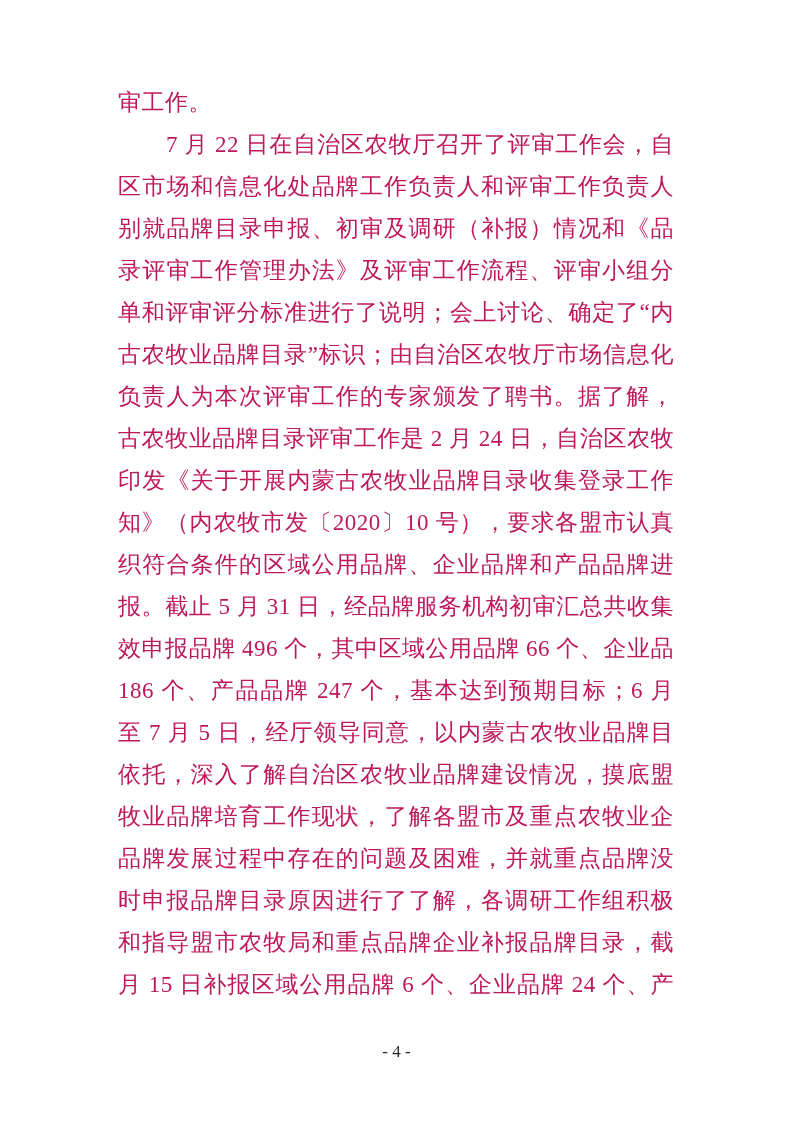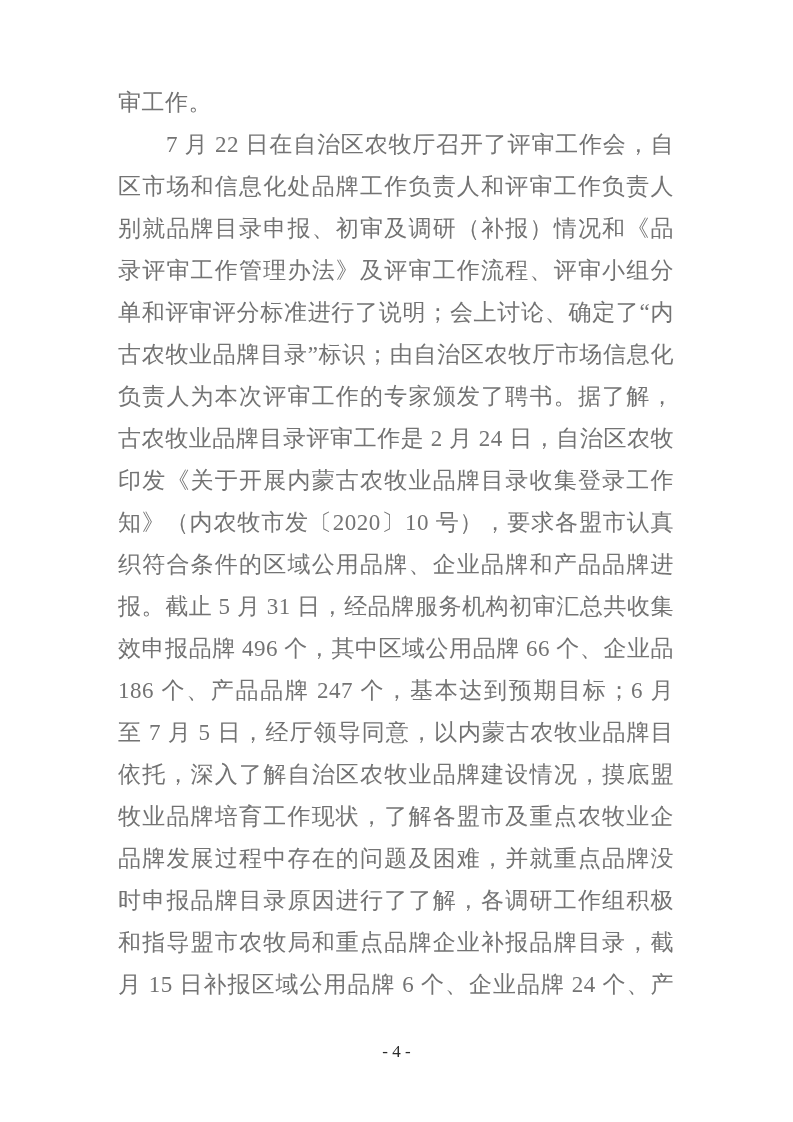--- a/index.html
+++ b/index.html
@@ -18,21 +18,21 @@
   .doc-body {
     position: absolute;
     left: 118px;
     top: 82px;
     width: 556px;
   }
   .line {
     font-size: 23px;
     line-height: 42px;
     height: 42px;
-    color: #737373;
+    color: #be185d;
     text-align: justify;
     text-align-last: left;
     overflow: hidden;
     letter-spacing: 0.5px;
   }
   .line.justify {
     text-align-last: justify;
   }
   .line.indent {
     text-indent: 48px;

